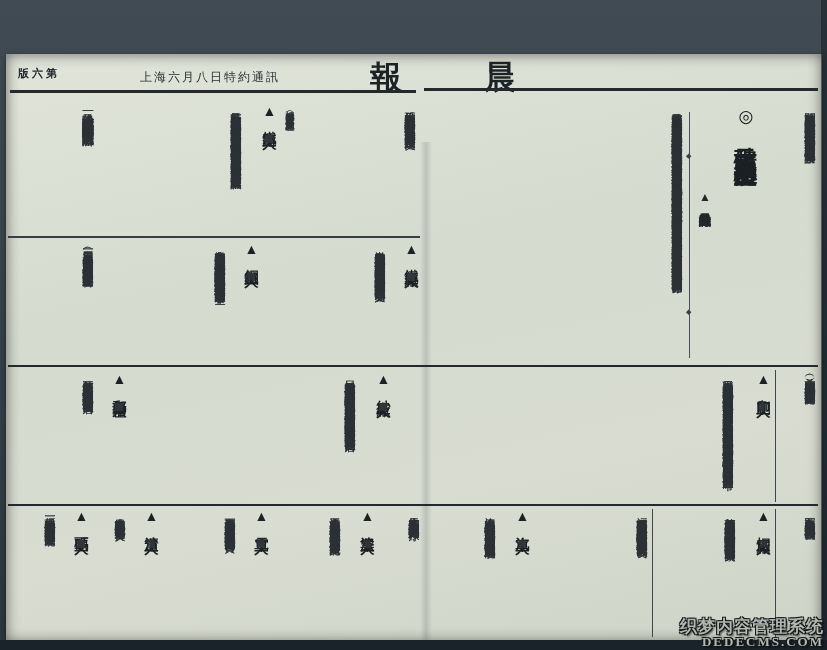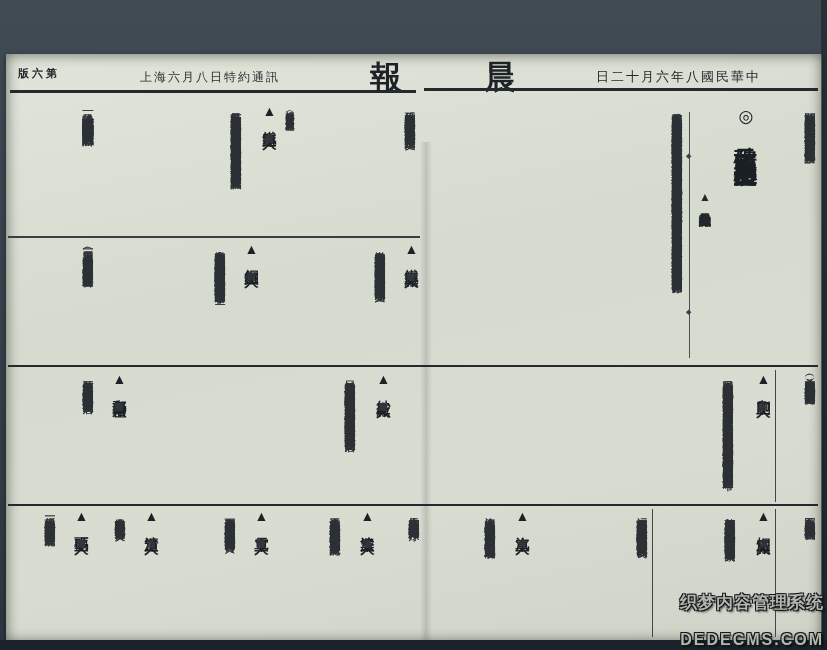--- a/index.html
+++ b/index.html
@@ -50,38 +50,37 @@
          letter-spacing:.5px;text-shadow:0 0 .5px rgba(45,50,55,.85);}
   .sec{writing-mode:vertical-rl;line-height:17px;color:#1c2125;}
   .sec-title{font-size:14px;font-weight:bold;letter-spacing:1.5px;}
   .sec-src{font-size:9px;color:#33383d;letter-spacing:0;}
 
   
   .watermark{position:absolute;right:3px;bottom:1px;text-align:right;line-height:1.05;
              font-family:"Liberation Sans","DejaVu Sans",sans-serif;}
   .wm1{display:block;font-size:17px;font-weight:bold;letter-spacing:1px;color:#b4b7ae;
        text-shadow:1px 1px 0 #14191d,-1px -1px 0 #14191d,1px -1px 0 #14191d,-1px 1px 0 #14191d,2px 2px 2px rgba(0,0,0,.6);text-align:right;}
-  .wm2{display:block;font-size:16px;font-weight:bold;letter-spacing:2px;color:#b4b7ae;
-       font-family:Liberation Sans, sans-serif;
-       text-shadow:1px 1px 0 #14191d,-1px -1px 0 #14191d,1px -1px 0 #14191d,-1px 1px 0 #14191d,2px 2px 2px rgba(0,0,0,.6);margin-top:20px;}
+  .wm2{display:block;font-size:13px;font-weight:bold;letter-spacing:2px;color:#b4b7ae;
+       font-family:Liberation Serif, serif;
+       text-shadow:1px 1px 0 #14191d,-1px -1px 0 #14191d,1px -1px 0 #14191d,-1px 1px 0 #14191d,2px 2px 2px rgba(0,0,0,.6);}
 </style>
 </head>
 <body>
 
 <div class="stage">
   <div class="paper">
     <div class="fold"></div>
 
   </div>
 
   <span class="pgnum">版六第</span>
   <span class="date-left">上海六月八日特約通訊</span>
   <span class="mast-l">報</span>
   <span class="mast-r">晨</span>
-  <span class="date-right">日二十月六年八國民華中</span>
 
   <div class="rule hr-head-l"></div>
   <div class="rule hr-head-r"></div>
   <div class="rule hr-mid-left"></div>
   <div class="rule hr-band2"></div>
   <div class="rule hr-band3"></div>
   <div class="vr vr-b2"></div>
   <div class="vr vr-b3a"></div>
   <div class="vr vr-b3b"></div>
 

